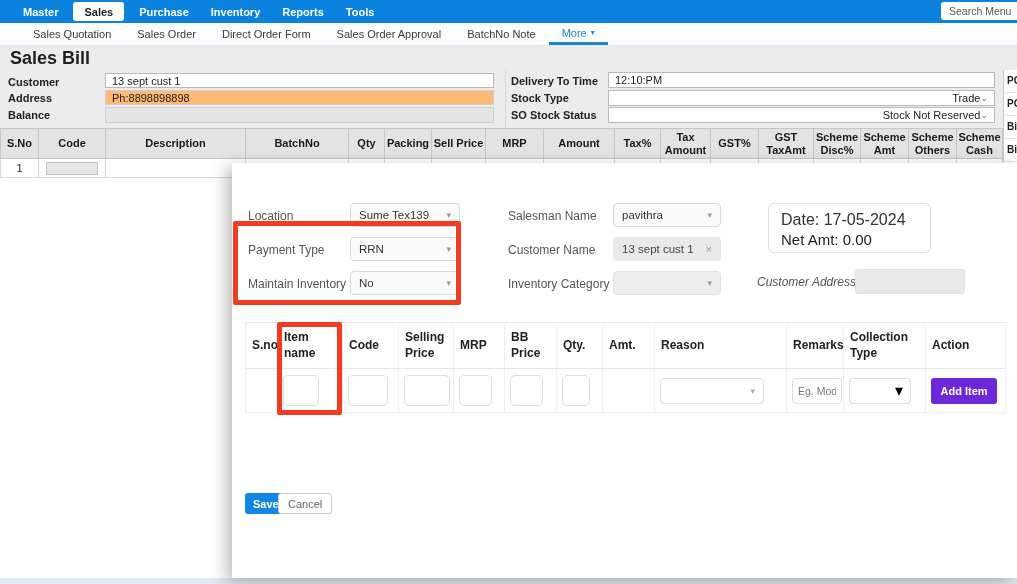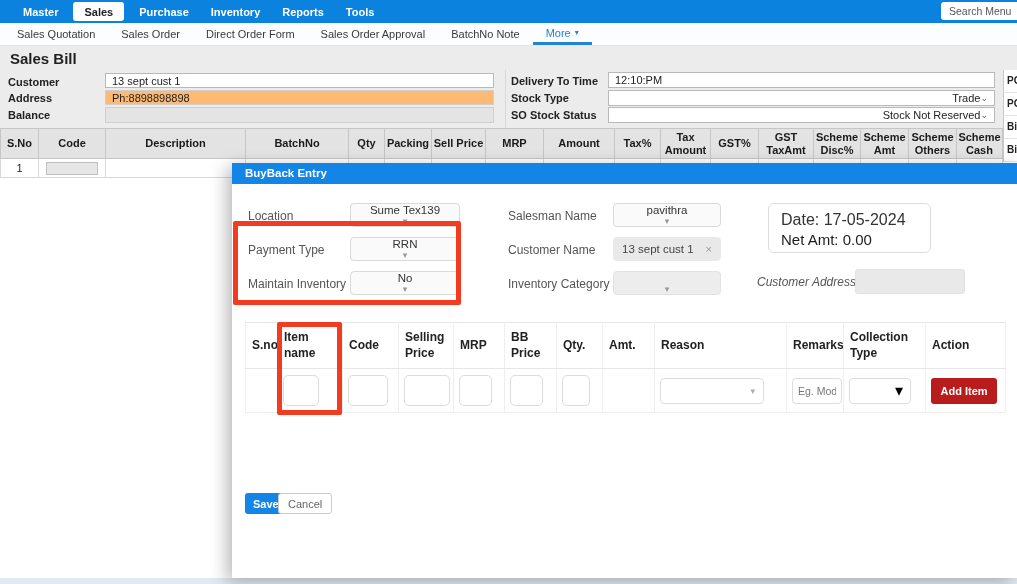--- a/index.html
+++ b/index.html
@@ -7,27 +7,27 @@
   .stage { position:relative; width:1017px; height:584px; overflow:hidden; background:#fff; }
 
   
   .topbar { position:absolute; top:0; left:0; right:0; height:23px; background:#0b82de; display:flex; align-items:center; padding-left:12px; }
   .topbar .tab { color:#fff; font-size:11px; font-weight:700; padding:0 11px; height:23px; display:flex; align-items:center; cursor:pointer; white-space:nowrap; }
   .topbar .tab.active { background:#fff; color:#222; border-radius:3px; height:19px; margin:0 4px; }
   .search-menu { position:absolute; right:-12px; top:2px; width:88px; height:18px; background:#fff; border:none; border-radius:3px; font-size:10.5px; color:#555; padding:0 8px; font-family:"Liberation Sans", sans-serif; }
   .search-menu::placeholder { color:#555; opacity:1; }
 
   
-  .subnav { position:absolute; top:23px; left:0; right:0; height:23px; background:#fcfdfe; border-bottom:1px solid #e3e6e8; display:flex; align-items:stretch; padding-left:4px; }
+  .subnav { position:absolute; top:23px; left:0; right:0; height:23px; background:#fcfdfe; border-bottom:1px solid #e3e6e8; display:flex; align-items:stretch; padding-left:20px; }
   .subnav .item { font-size:11px; color:#3a3a3a; display:flex; align-items:center; padding:0 13px; white-space:nowrap; cursor:pointer; }
   .subnav .more { color:#2185d0; border-bottom:3px solid #2185d0; gap:4px; }
   .subnav .more .caret { font-size:8px; color:#2185d0; }
 
   
-  .titlerow { position:absolute; top:46px; left:0; right:0; height:24px; background:#ececec; font-size:15px; font-weight:600; color:#1f1f1f; display:flex; align-items:center; padding-left:10px; }
+  .titlerow { position:absolute; top:46px; left:0; right:0; height:24px; background:#ececec; font-size:18px; font-weight:600; color:#1f1f1f; display:flex; align-items:center; padding-left:10px; }
 
   
   .formarea { position:absolute; top:70px; left:0; right:0; height:58px; background:#ececec; }
   .flabel { position:absolute; font-size:11px; font-weight:700; color:#222; white-space:nowrap; }
   .tinput { position:absolute; font-size:11px; color:#222; padding:0 6px; font-family:"Liberation Sans", sans-serif; }
   .w-input { background:#fff; border:1px solid #b9b9b9; }
   .g-input { background:#fdba74; border:1px solid #cfcfcf; }
   .fselect { position:absolute; background:#fff; border:1px solid #b9b9b9; font-size:11px; color:#222; display:flex; align-items:center; justify-content:flex-end; padding:0 6px; cursor:pointer; }
   .fselect .chev { color:#666; font-size:9px; line-height:1; }
   .vdiv { position:absolute; top:0; bottom:0; left:505px; border-left:1px solid #d8d8d8; }
@@ -41,41 +41,41 @@
   .billtable th { background:#e3e3e3; border:1px solid #c6c6c6; font-size:11px; font-weight:700; color:#1a1a1a; text-align:center; padding:2px 1px; line-height:1.15; height:26px; vertical-align:middle; }
   .billtable td { border:1px solid #d8d8d8; height:19px; font-size:11px; color:#222; text-align:center; background:#fff; }
   .code-input { width:52px; height:13px; background:#e6e6e6; border:1px solid #bfbfbf; display:block; margin:2px 4px 2px 7px; }
 
   .bottomstrip { position:absolute; left:0; right:0; top:578px; height:6px; background:#e2eaf1; }
 
   
   .modal { position:absolute; left:232px; top:163px; width:785px; height:415px; background:#fff; box-shadow:-5px 4px 16px rgba(0,0,0,.28); }
   .modal-header { height:21px; background:#1285e6; color:#fff; font-size:11.5px; font-weight:700; line-height:21px; padding-left:13px; }
   .mlabel { position:absolute; font-size:12px; color:#555; white-space:nowrap; }
-  .mselect { position:absolute; width:110px; height:24px; background:#fafafa; border:1px solid #d9d9d9; border-radius:4px; font-size:11.5px; color:#333; display:flex; align-items:center; justify-content:space-between; padding:0 8px; cursor:pointer;flex-direction:column; }
+  .mselect { position:absolute; width:110px; height:24px; background:#fafafa; border:1px solid #d9d9d9; border-radius:4px; font-size:11.5px; color:#333; display:flex; align-items:center; justify-content:space-between; padding:0 8px; cursor:pointer; }
   .mselect .chev { color:#999; font-size:9px; line-height:1; }
   .chip { position:absolute; width:108px; height:24px; background:#e9e9e9; border-radius:4px; font-size:11.5px; color:#444; display:flex; align-items:center; justify-content:space-between; padding:0 9px; }
   .chip .x { color:#999; font-size:11px; cursor:pointer; }
   .datebox { position:absolute; left:536px; top:40px; width:163px; height:50px; border:1px solid #ddd; border-radius:6px; padding:7px 0 0 12px; }
   .date-text { font-size:16px; color:#333; }
   .net-text { font-size:15px; color:#1d1d1d; margin-top:2px; }
   .caddr-input { position:absolute; left:623px; top:106px; width:110px; height:25px; background:#e9e9e9; border:1px solid #e2e2e2; border-radius:3px; }
 
   
   .mtable { position:absolute; left:13px; top:159px; width:760px; border-collapse:collapse; table-layout:fixed; }
   .mtable th { border:1px solid #efefef; border-top:1px solid #e6e6e6; border-bottom:1px solid #e6e6e6; font-size:12px; font-weight:700; color:#222; text-align:left; padding:5px 6px; height:46px; vertical-align:middle; line-height:1.3; background:#fff; }
   .mtable td { border:1px solid #efefef; height:44px; vertical-align:middle; padding:4px 5px; background:#fff; }
   .mi { height:31px; border:1px solid #ddd; border-radius:5px; background:#fff; font-family:"Liberation Sans", sans-serif; font-size:11px; padding:0 5px; }
   .mi.w36 { width:36px; } .mi.w40 { width:40px; } .mi.w46 { width:46px; } .mi.w33 { width:33px; } .mi.w28 { width:28px; }
   .rselect { width:104px; height:26px; border:1px solid #ddd; border-radius:4px; background:#fff; display:flex; align-items:center; justify-content:flex-end; padding:0 8px; cursor:pointer; }
   .rselect .chev { color:#aaa; font-size:9px; }
   .cselect { width:62px; height:26px; border:1px solid #ddd; border-radius:4px; background:#fff; display:flex; align-items:center; justify-content:flex-end; padding:0 7px; cursor:pointer; }
   .remarks { width:50px; height:26px; border:1px solid #ddd; border-radius:4px; font-family:"Liberation Sans", sans-serif; font-size:10.5px; color:#333; padding:0 5px; }
   .remarks::placeholder { color:#777; opacity:1; }
-  .additem { width:66px; height:26px; background:#b91c1c; color:#fff; border:none; border-radius:3px; font-size:11px; font-weight:700; font-family:"Liberation Sans", sans-serif; cursor:pointer; }
+  .additem { width:66px; height:26px; background:#6d28d9; color:#fff; border:none; border-radius:3px; font-size:11px; font-weight:700; font-family:"Liberation Sans", sans-serif; cursor:pointer; }
 
   .savebtn { position:absolute; left:13px; top:330px; height:21px; padding:0 8px; background:#1285e6; color:#fff; border:none; border-radius:3px; font-size:11px; font-weight:700; font-family:"Liberation Sans", sans-serif; cursor:pointer; }
   .cancelbtn { position:absolute; left:46px; top:330px; height:21px; padding:0 9px; background:#fff; color:#666; border:1px solid #ccc; border-radius:3px; font-size:11px; font-family:"Liberation Sans", sans-serif; cursor:pointer; }
 
   .redbox { position:absolute; border:5px solid #f23b21; border-radius:2px; pointer-events:none; z-index:20; }
   .redbox1 { left:1px; top:58px; width:228px; height:84px; }
   .redbox2 { left:45px; top:159px; width:65px; height:93px; }
 </style>
 </head>
 <body>
@@ -197,21 +197,20 @@
       <td></td>
           <td></td>
           <td></td>
     </tr>
   </tbody>
     </table>
 
   <div class="bottomstrip"></div>
 
   <div class="modal">
-    <div class="modal-header">BuyBack Entry</div>
 
     <div class="mlabel" style="left:16px; top:46px;">Location</div>
     <div class="mselect" style="left:118px; top:40px;">
       <span>Sume Tex139</span>
       <span class="chev">▾</span>
     </div>
     <div class="mlabel" style="left:276px; top:46px;">Salesman Name</div>
     <div class="mselect" style="left:381px; top:40px; width:108px;">
       <span>pavithra</span>
       <span class="chev">▾</span>

